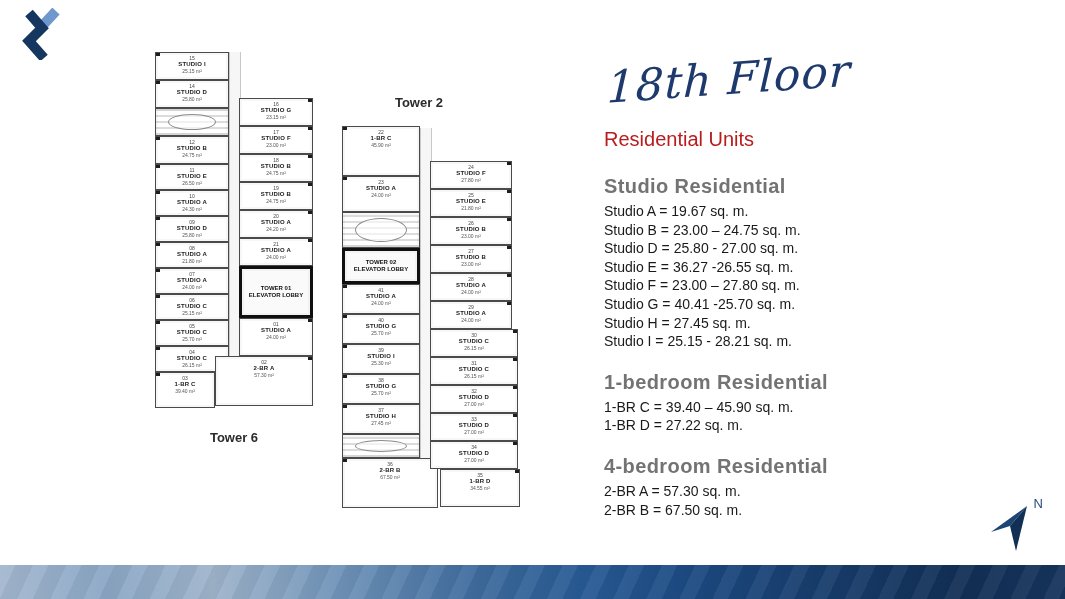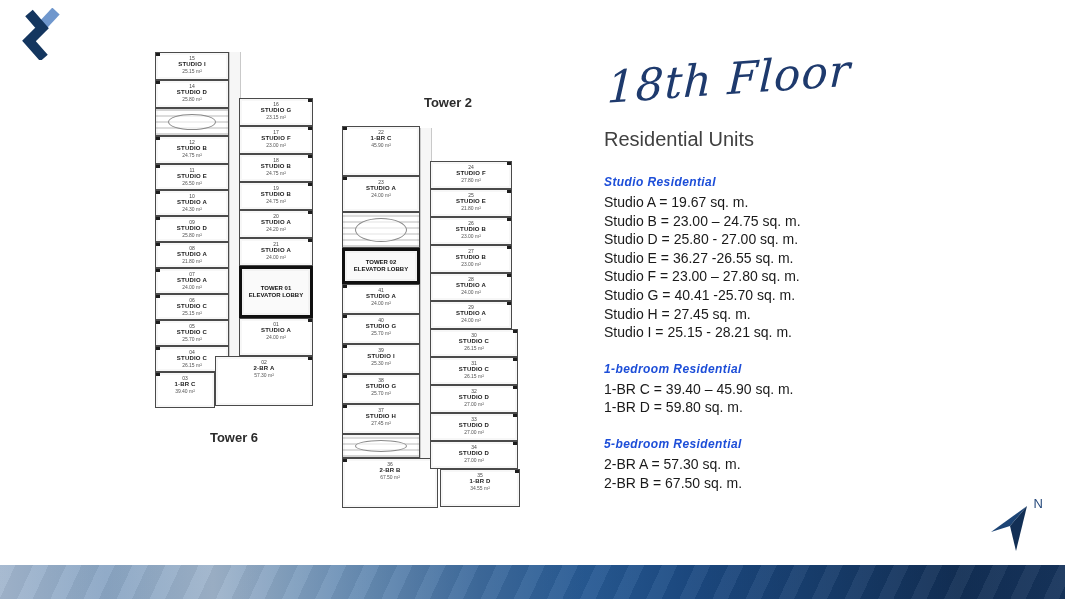--- a/index.html
+++ b/index.html
@@ -21,31 +21,31 @@
   .cell .area{font-size:5px;line-height:6px;color:#555;}
   .cell.lc::before,.cell.rc::before{content:"";position:absolute;top:-1px;width:5px;height:4px;background:#1d1d1d;}
   .cell.lc::before{left:-1px;} .cell.rc::before{right:-1px;}
   .cell.lobby{border:3px solid #101010;background:#fafafa;display:flex;align-items:center;justify-content:center;}
   .cell.lobby span{font-size:6px;line-height:7px;font-weight:700;color:#111;padding:0 6px;}
   .cell.stair{background:repeating-linear-gradient(0deg,#dcdcdc 0 2px,#ffffff 2px 6px);}
   .cell.stair::after{content:"";position:absolute;left:12px;right:12px;top:5px;bottom:5px;
         border:1px solid #8a8a8a;border-radius:50%;background:rgba(255,255,255,.6);}
   .tower-label{position:absolute;font-size:13px;font-weight:700;color:#2b2b2b;text-align:center;}
   .tower1-label{left:153px;top:430px;width:162px;}
-  .tower2-label{left:373px;top:95px;width:150px;}
+  .tower2-label{left:344px;top:95px;width:150px;}
 
   
   .info{position:absolute;left:602px;top:62px;width:350px;}
   .script-title{font-family:"DejaVu Serif",serif;font-style:italic;font-size:44px;line-height:52px;
         color:#1e3a6d;transform:rotate(-4deg) skewX(-6deg);transform-origin:left bottom;
         letter-spacing:1px;padding-left:4px;}
-  .subtitle{font-size:20px;color:#404040;margin-top:14px;padding-left:2px;}
+  .subtitle{font-size:20px;color:#b91c1c;margin-top:14px;padding-left:2px;}
   .sections{margin-top:24px;padding-left:2px;}
   .sec{margin-bottom:20px;}
-  .sec-h{font-size:12px;font-weight:700;color:#1d4ed8;letter-spacing:.4px;margin-bottom:4px;font-style:italic;}
+  .sec-h{font-size:20px;font-weight:700;color:#737373;letter-spacing:.4px;margin-bottom:4px;}
   .sec-l{font-size:14px;line-height:18.6px;color:#1a1a1a;}
 
   
   .compass{position:absolute;left:983px;top:496px;width:64px;height:62px;}
   .compass .n{position:absolute;right:4px;top:0;font-size:13px;color:#274a7c;font-family:"Liberation Sans",sans-serif;}
 
   
   .footer-band{position:absolute;left:0;bottom:0;width:1065px;height:34px;
     background:
       repeating-linear-gradient(115deg,rgba(255,255,255,0.05) 0 14px,rgba(0,0,0,0.04) 14px 30px),
@@ -291,24 +291,24 @@
           <div class="sec-l">Studio D = 25.80 - 27.00 sq. m.</div>
           <div class="sec-l">Studio E = 36.27 -26.55 sq. m.</div>
           <div class="sec-l">Studio F = 23.00 – 27.80 sq. m.</div>
           <div class="sec-l">Studio G = 40.41 -25.70 sq. m.</div>
           <div class="sec-l">Studio H = 27.45 sq. m.</div>
           <div class="sec-l">Studio I = 25.15 - 28.21 sq. m.</div>
         </div>
         <div class="sec">
           <div class="sec-h">1-bedroom Residential</div>
           <div class="sec-l">1-BR C = 39.40 – 45.90 sq. m.</div>
-          <div class="sec-l">1-BR D = 59.80 sq. m.</div>
+          <div class="sec-l">1-BR D = 27.22 sq. m.</div>
         </div>
         <div class="sec">
-          <div class="sec-h">5-bedroom Residential</div>
+          <div class="sec-h">4-bedroom Residential</div>
           <div class="sec-l">2-BR A = 57.30 sq. m.</div>
           <div class="sec-l">2-BR B = 67.50 sq. m.</div>
         </div>
       </div>
   </div>
 
   <div class="compass">
     <span class="n">N</span>
     <svg width="64" height="62" viewBox="0 0 64 62">
       <polygon points="44,10 8,36 27,30" fill="#1c4475"></polygon>

